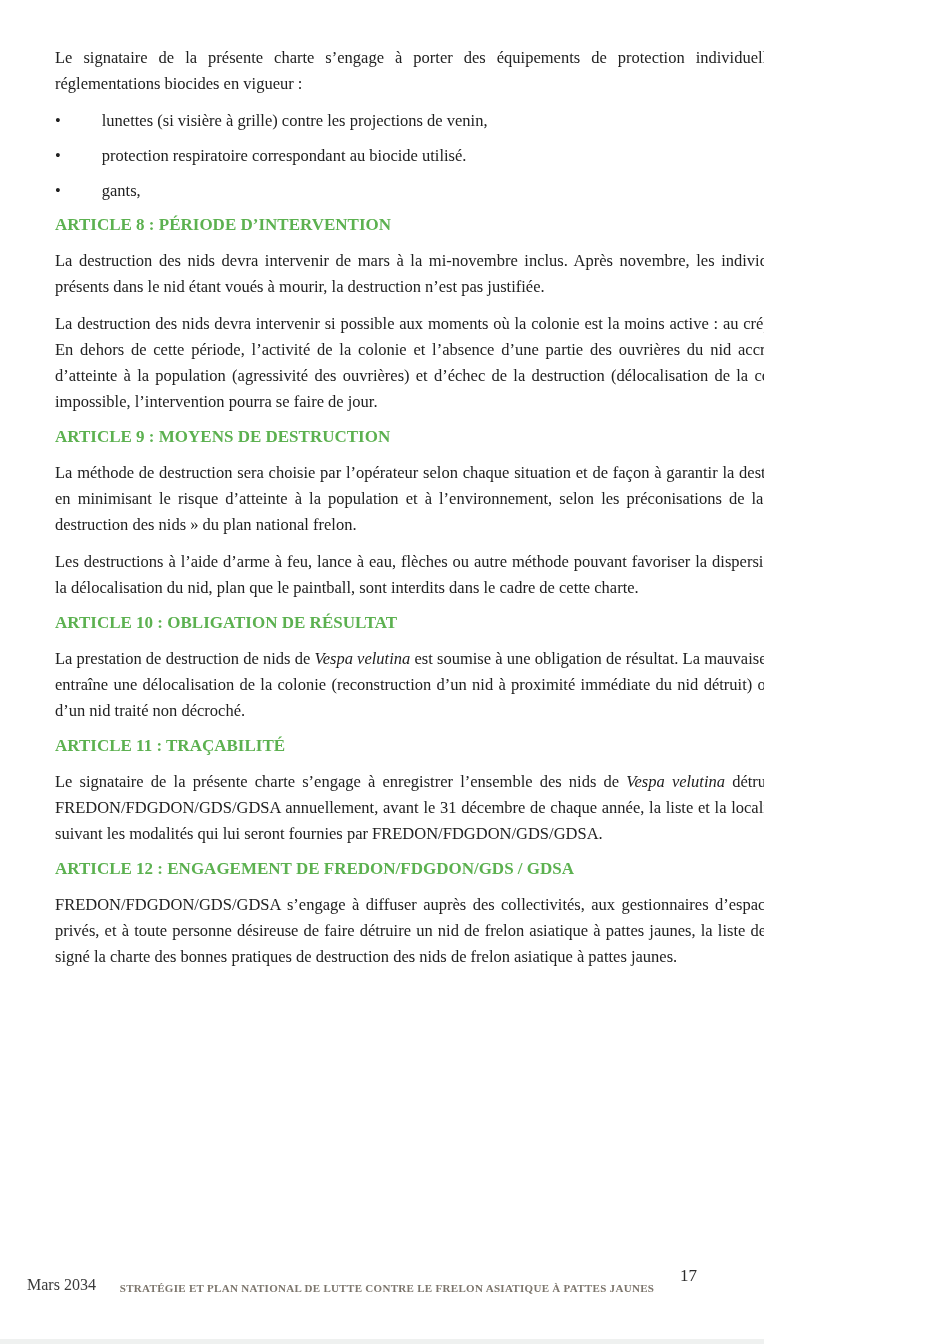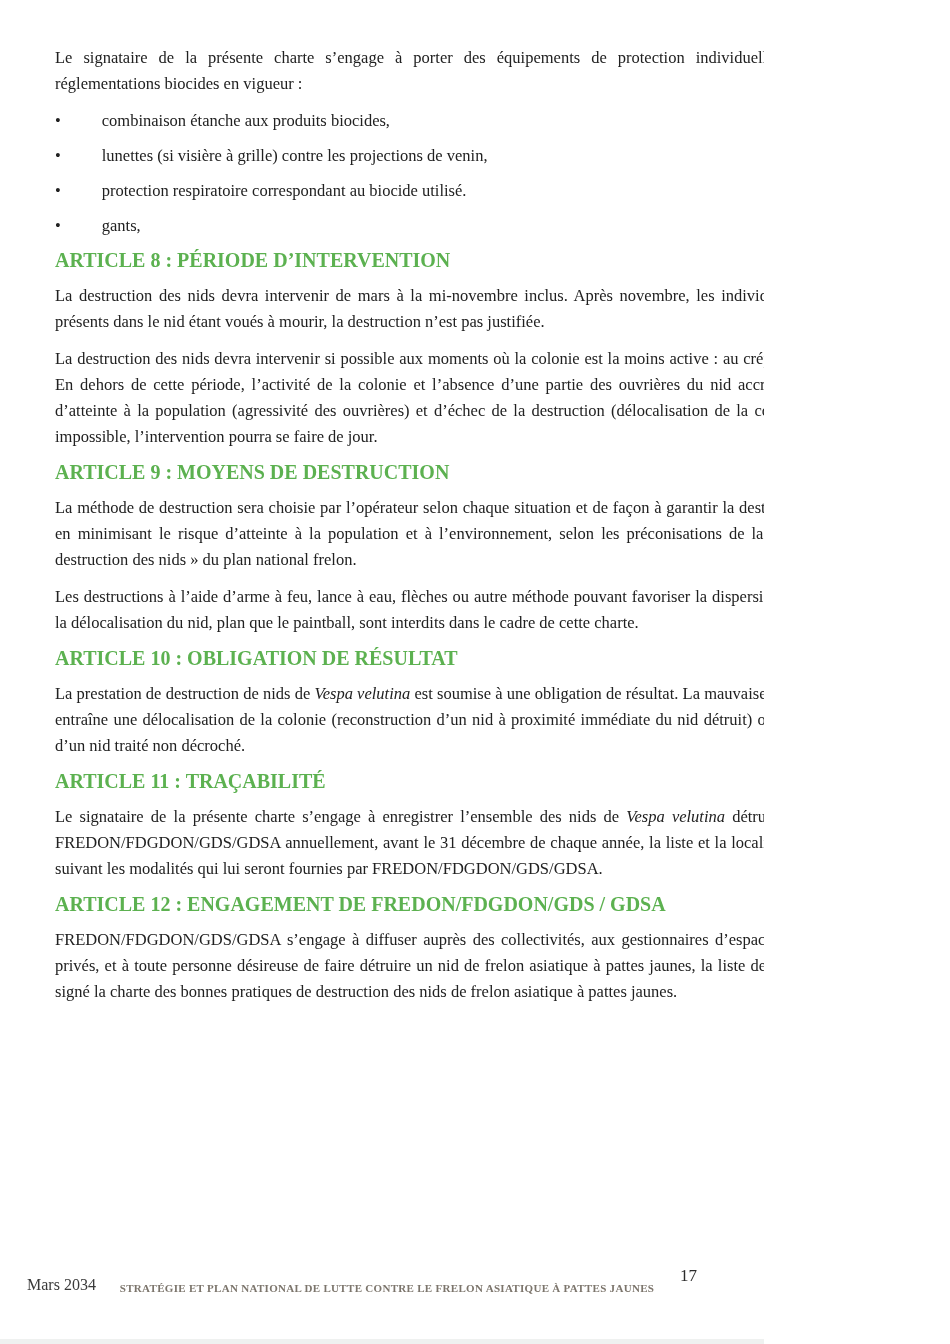--- a/index.html
+++ b/index.html
@@ -21,21 +21,21 @@
     margin: 0 0 11px 0;
     font-size: 16.5px;
     line-height: 26px;
     text-align: justify;
   }
   .bullet { margin-bottom: 9px; }
   .bullet-glyph { display: inline-block; }
   .bullet-tab { display: inline-block; width: 41px; }
   .article-heading {
     margin: 10px 0 12px 0;
-    font-size: 20px;
+    font-size: 17px;
     line-height: 22px;
     font-weight: bold;
     color: #5cb150;
   }
   .it { font-style: italic; }
   .footer-date {
     position: absolute; left: 27px; top: 1276px;
     font-size: 16px; color: #3a3a3a;
   }
   .footer-title {
@@ -56,21 +56,20 @@
 </style>
 </head>
 <body>
 
 <div class="page">
   <main class="content">
 
     <p class="para">Le signataire de la présente charte s’engage à porter des équipements de protection individuelle conformes aux réglementations biocides en vigueur :</p>
 
 
-    <p class="para bullet"><span class="bullet-glyph">•</span><span class="bullet-tab"></span><span>combinaison étanche aux produits biocides,</span></p>
 
     <p class="para bullet"><span class="bullet-glyph">•</span><span class="bullet-tab"></span><span>lunettes (si visière à grille) contre les projections de venin,</span></p>
 
     <p class="para bullet"><span class="bullet-glyph">•</span><span class="bullet-tab"></span><span>protection respiratoire correspondant au biocide utilisé.</span></p>
 
     <p class="para bullet"><span class="bullet-glyph">•</span><span class="bullet-tab"></span><span>gants,</span></p>
 
     <h2 class="article-heading">ARTICLE 8 : PÉRIODE D’INTERVENTION</h2>
     <p class="para">La destruction des nids devra intervenir de mars à la mi-novembre inclus. Après novembre, les individus éventuellement présents dans le nid étant voués à mourir, la destruction n’est pas justifiée.</p>
     <p class="para">La destruction des nids devra intervenir si possible aux moments où la colonie est la moins active : au crépuscule ou de nuit. En dehors de cette période, l’activité de la colonie et l’absence d’une partie des ouvrières du nid accroissent les risques d’atteinte à la population (agressivité des ouvrières) et d’échec de la destruction (délocalisation de la colonie). Si cela est impossible, l’intervention pourra se faire de jour.</p>

